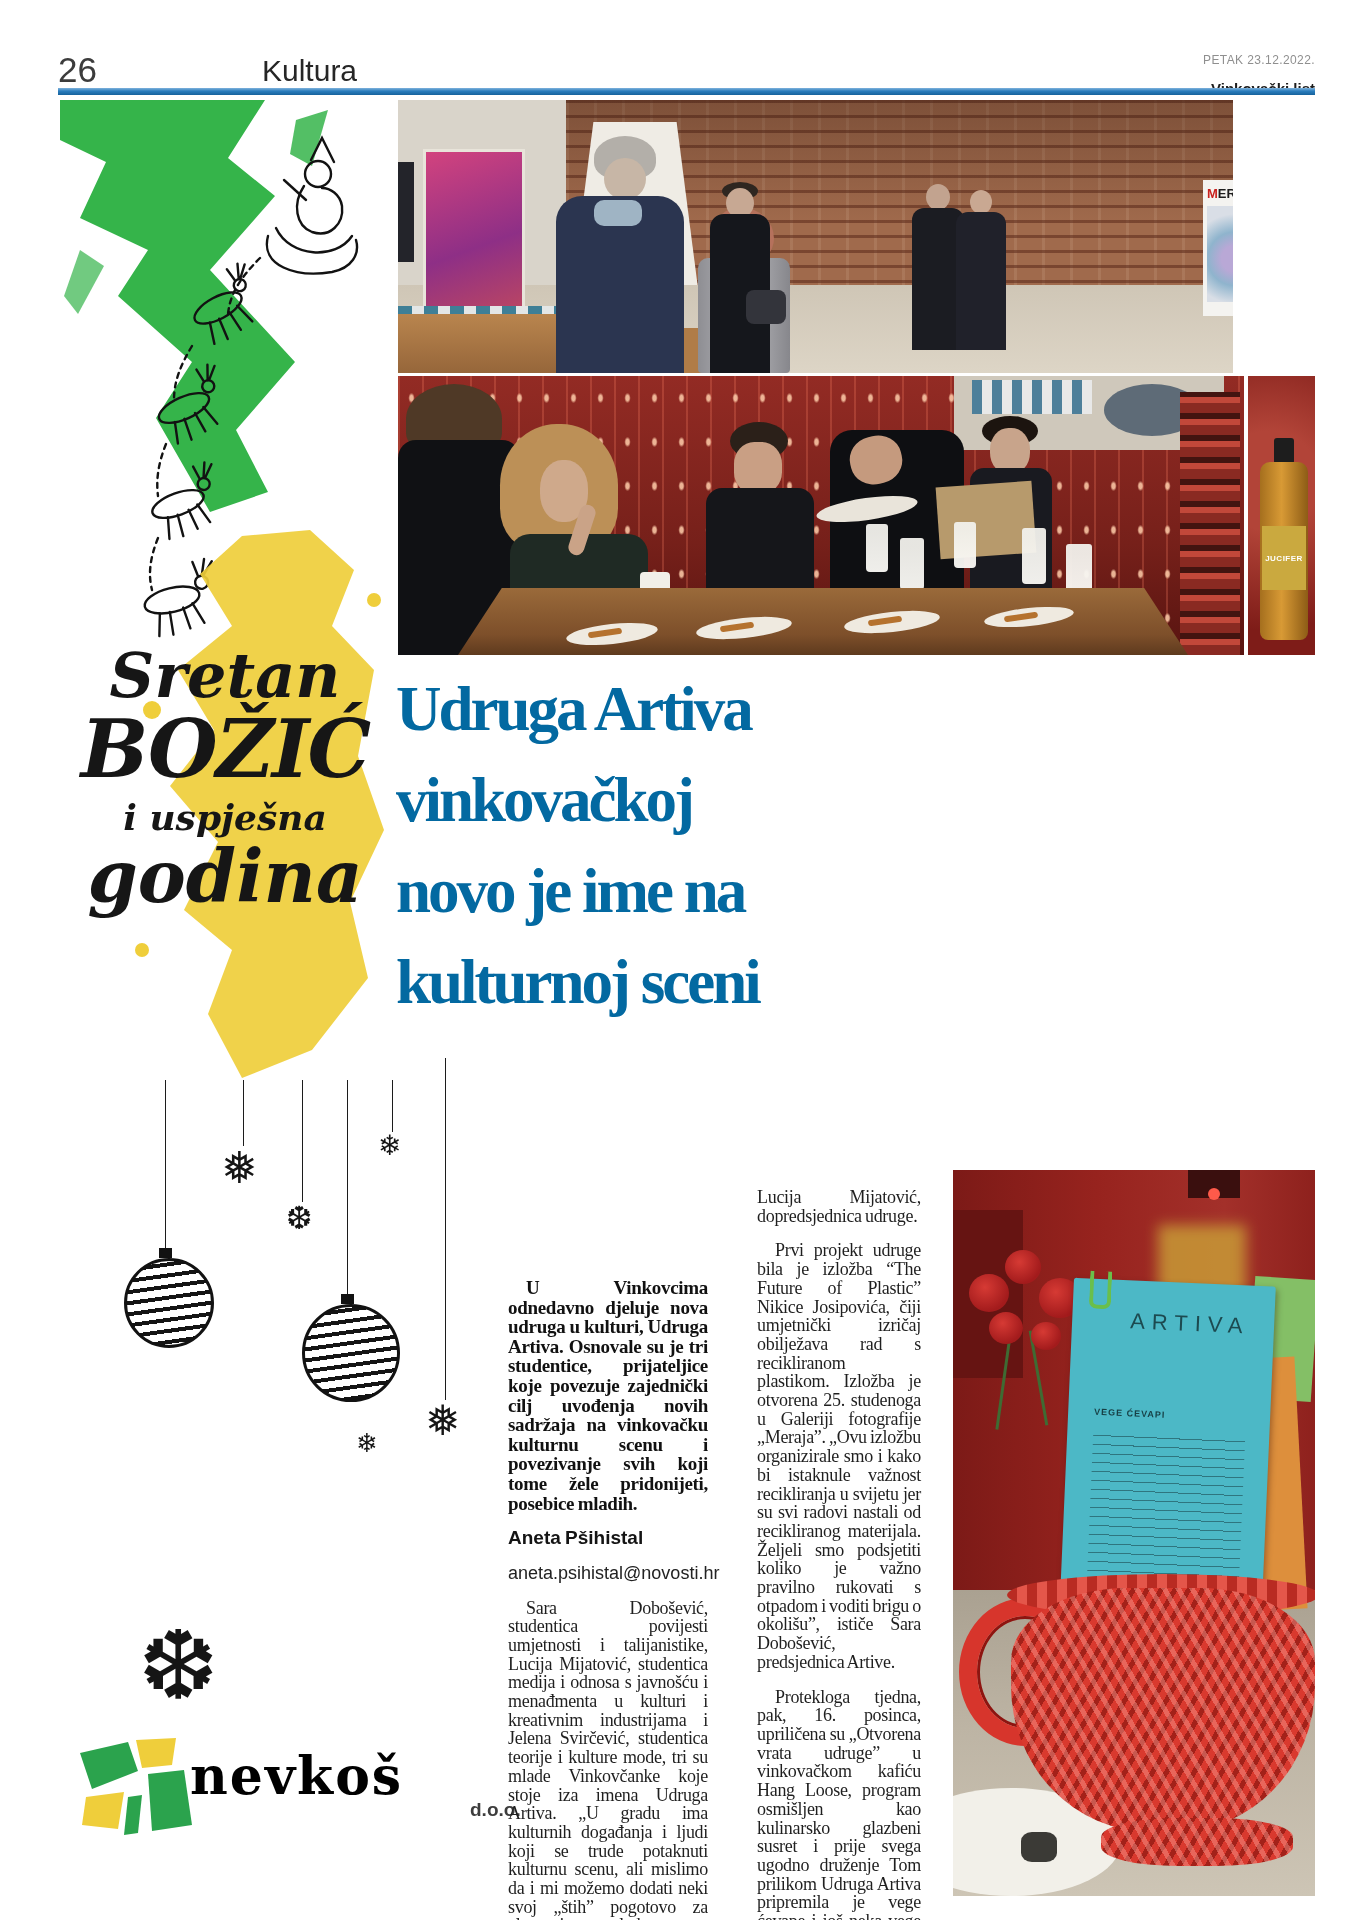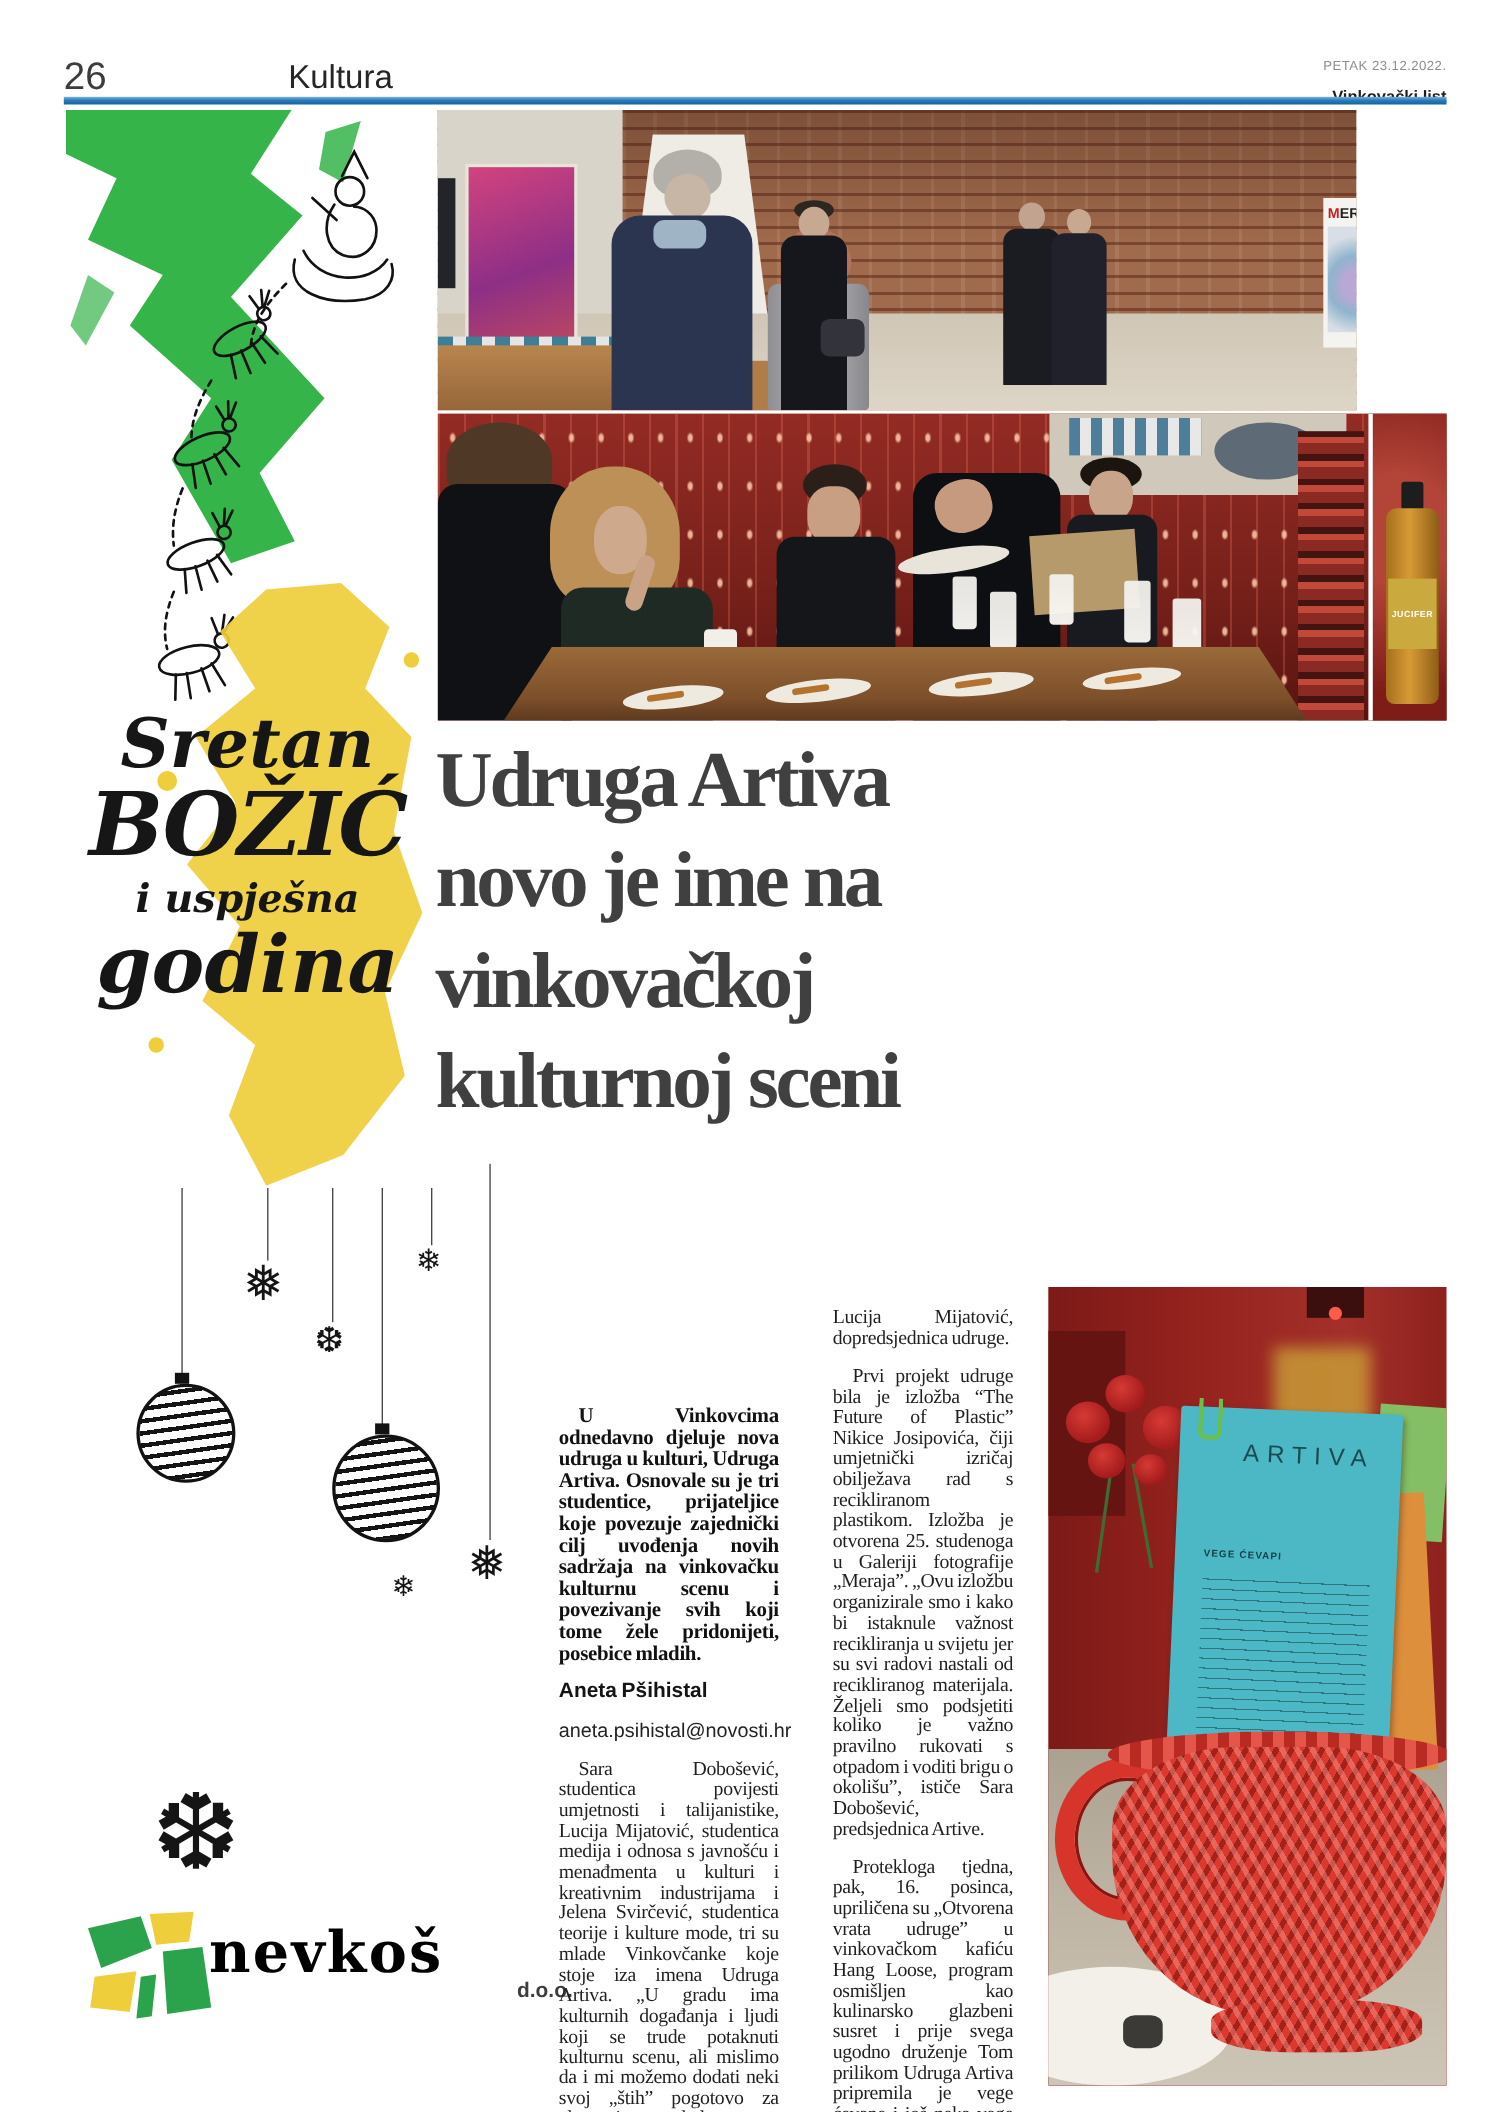--- a/index.html
+++ b/index.html
@@ -124,21 +124,21 @@
             background:radial-gradient(circle at 30% 30%,#b24438 0 20%,rgba(0,0,0,0) 60%),#7e1c18;}
   .p2-bottle-cap{position:absolute;left:26px;top:62px;width:20px;height:26px;background:#1d1d1d;border-radius:3px;}
   .p2-bottle{position:absolute;left:12px;top:86px;width:48px;height:178px;border-radius:10px 10px 8px 8px;
              background:linear-gradient(90deg,#a56f1e,#d89a35 45%,#8d5c16);}
   .p2-bottle-label{position:absolute;left:14px;top:150px;width:44px;height:64px;background:#caa93f;
                    display:flex;align-items:center;justify-content:center;}
   .p2-bottle-label span{font-family:"Liberation Sans",sans-serif;font-weight:bold;font-size:8px;color:#fff;letter-spacing:.5px;}
 
   
   .headline{left:396px;top:664px;width:920px;font-family:"Liberation Serif",serif;font-weight:bold;
-            font-size:72px;line-height:91px;letter-spacing:-3px;color:#404040;}
+            font-size:63px;line-height:91px;letter-spacing:-3px;color:#0369a1;}
 
   
   .col{text-align:justify;font-size:18px;line-height:18.7px;letter-spacing:-.3px;word-spacing:-1px;color:#1f1f1f;}
   .col p{margin:16px;}
   .col1{left:492px;top:1262px;width:232px;}
   .intro{font-weight:bold;font-size:19px;line-height:19.6px;text-indent:18px;color:#111;}
   .byline-name{font-family:"Liberation Sans",sans-serif;font-weight:bold;font-size:19px;letter-spacing:0;
                margin-top:14px !important;color:#141414;}
   .byline-email{font-family:"Liberation Sans",sans-serif;font-size:18px;letter-spacing:0;color:#222;margin-top:2px !important;}
   .body-start{margin-top:14px !important;text-indent:18px;}
@@ -361,22 +361,22 @@
       <div class="p2-bottle-cap"></div>
       <div class="p2-bottle"></div>
       <div class="p2-bottle-label">
         <span>JUCIFER</span>
       </div>
     </div>
   </figure>
 
   <h1 class="abs headline" style="margin:0;">
     <span style="display:block;">Udruga Artiva</span>
+    <span style="display:block;">vinkovačkoj</span>
     <span style="display:block;">novo je ime na</span>
-    <span style="display:block;">vinkovačkoj</span>
     <span style="display:block;">kulturnoj sceni</span>
   </h1>
 
   <div class="abs col col1">
     <p class="intro">U Vinkovcima odnedavno djeluje nova udruga u kulturi, Udruga Artiva. Osnovale su je tri studentice, prijateljice koje povezuje zajednički cilj uvođenja novih sadržaja na vinkovačku kulturnu scenu i povezivanje svih koji tome žele pridonijeti, posebice mladih.</p>
     <p class="byline-name">Aneta Pšihistal</p>
     <p class="byline-email">aneta.psihistal@novosti.hr</p>
     <p class="body-start">Sara Dobošević, studentica povijesti umjetnosti i talijanistike, Lucija Mijatović, studentica medija i odnosa s javnošću i menađmenta u kulturi i kreativnim industrijama i Jelena Svirčević, studentica teorije i kulture mode, tri su mlade Vinkovčanke koje stoje iza imena Udruga Artiva. „U gradu ima kulturnih događanja i ljudi koji se trude potaknuti kulturnu scenu, ali mislimo da i mi možemo dodati neki svoj „štih” pogotovo za alternativnu mladu scenu. Puno mladih koje zanima kultura, njima zanimljive sadržaje traži u drugim gradovima. Nama je cilj da to nađu u svom gradu”, ističe</p>
   </div>
 

